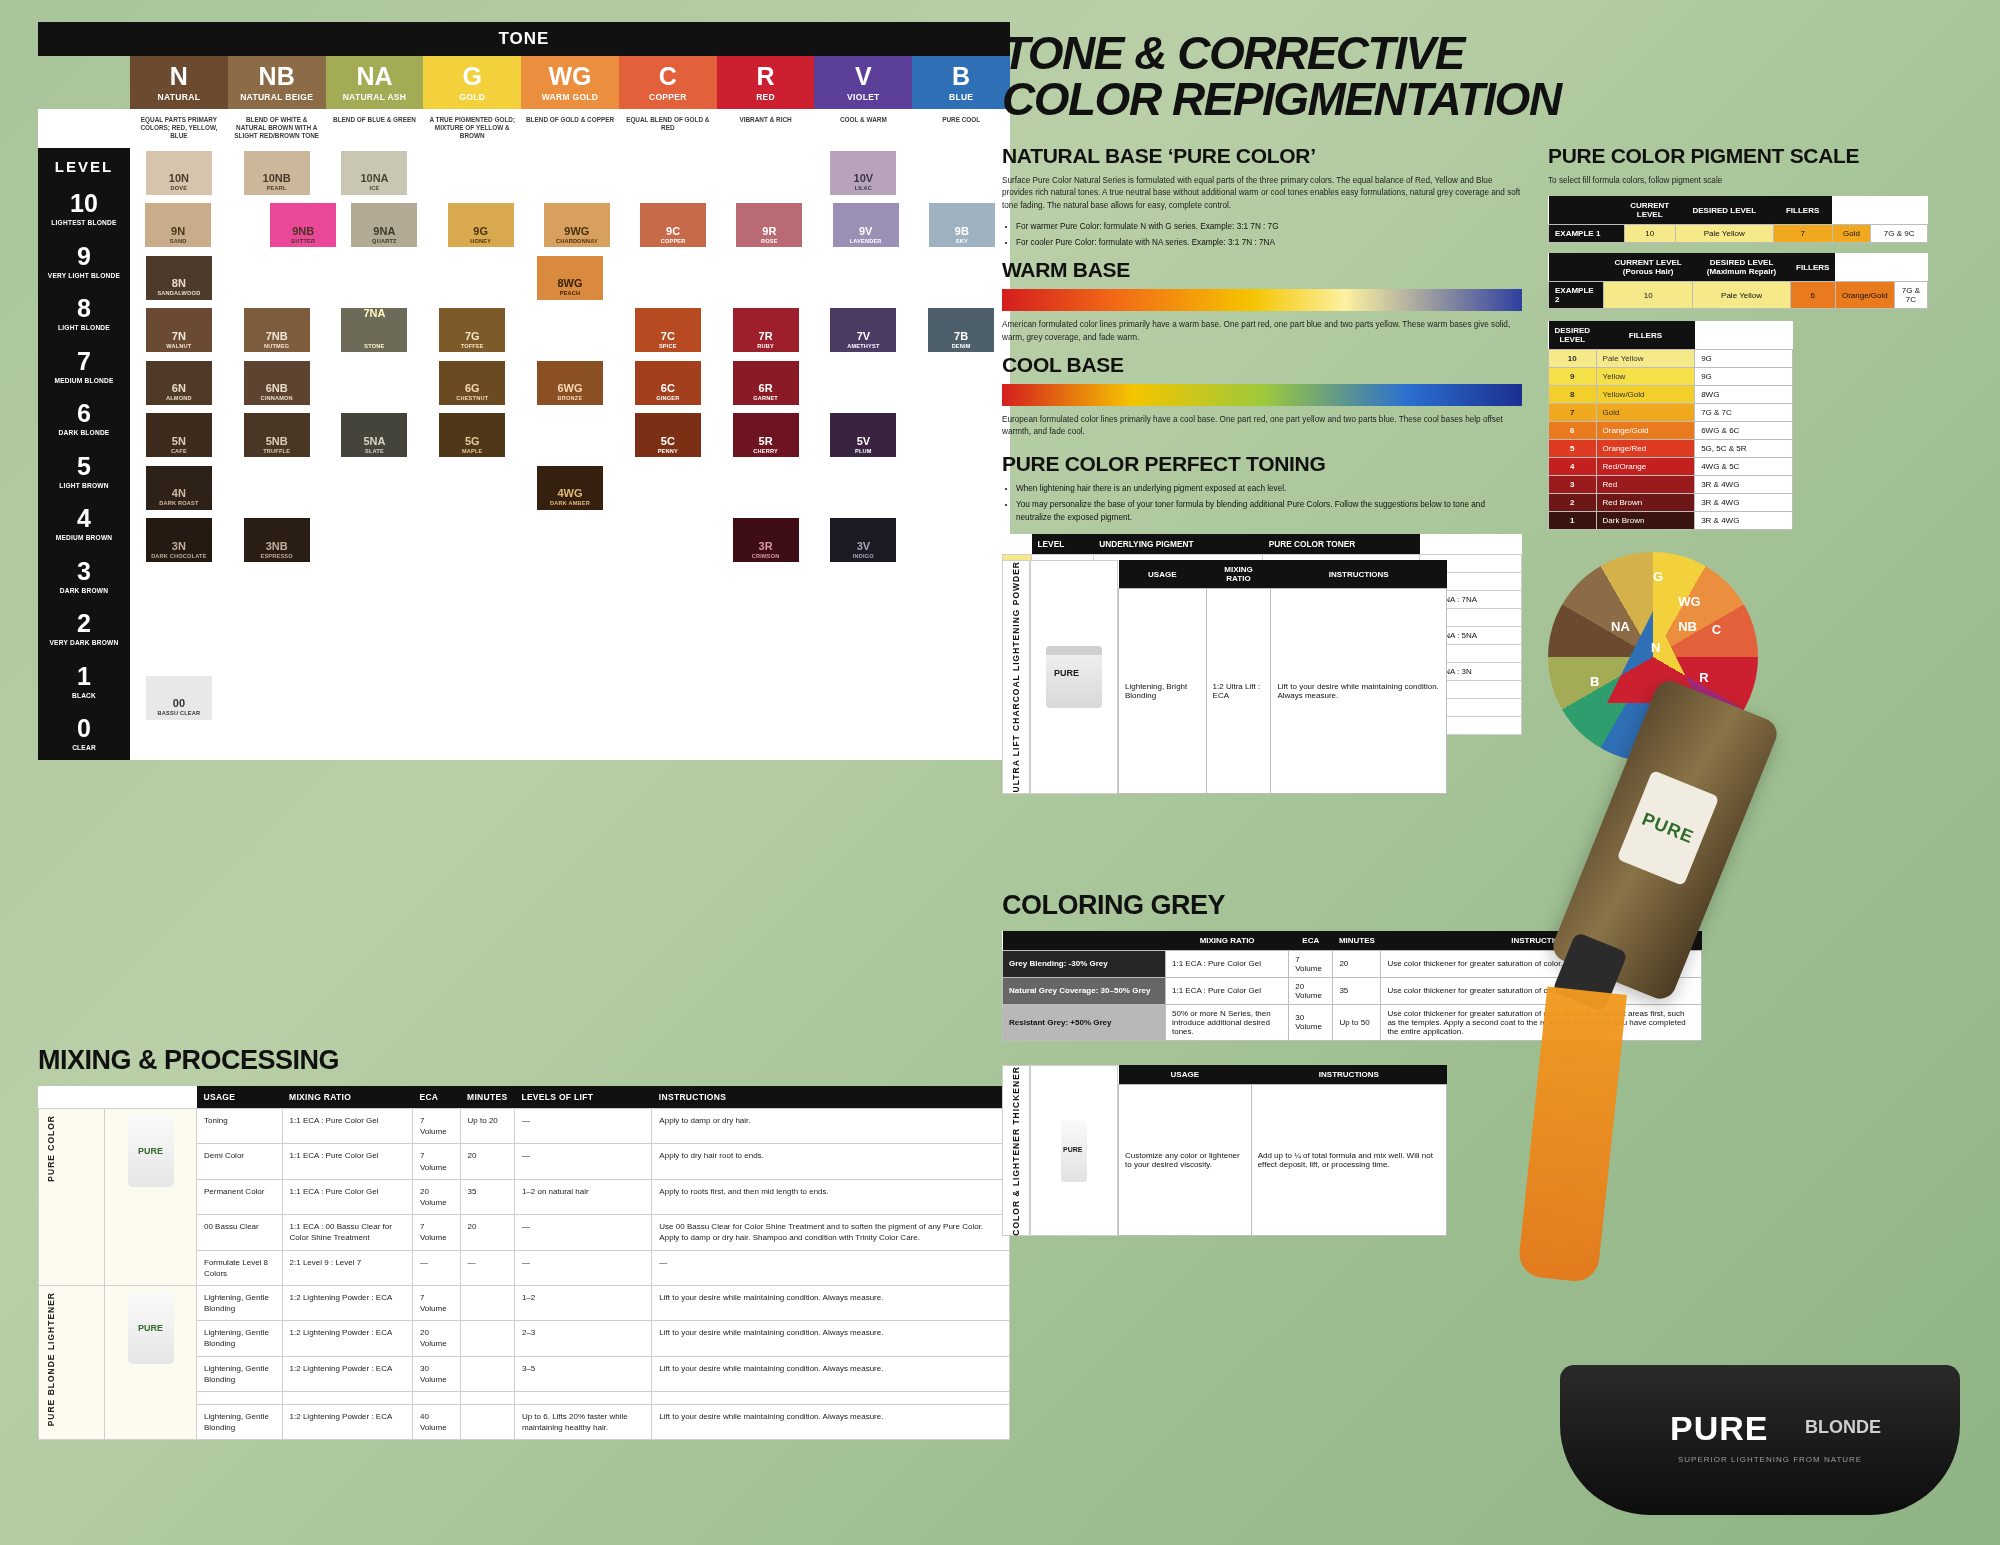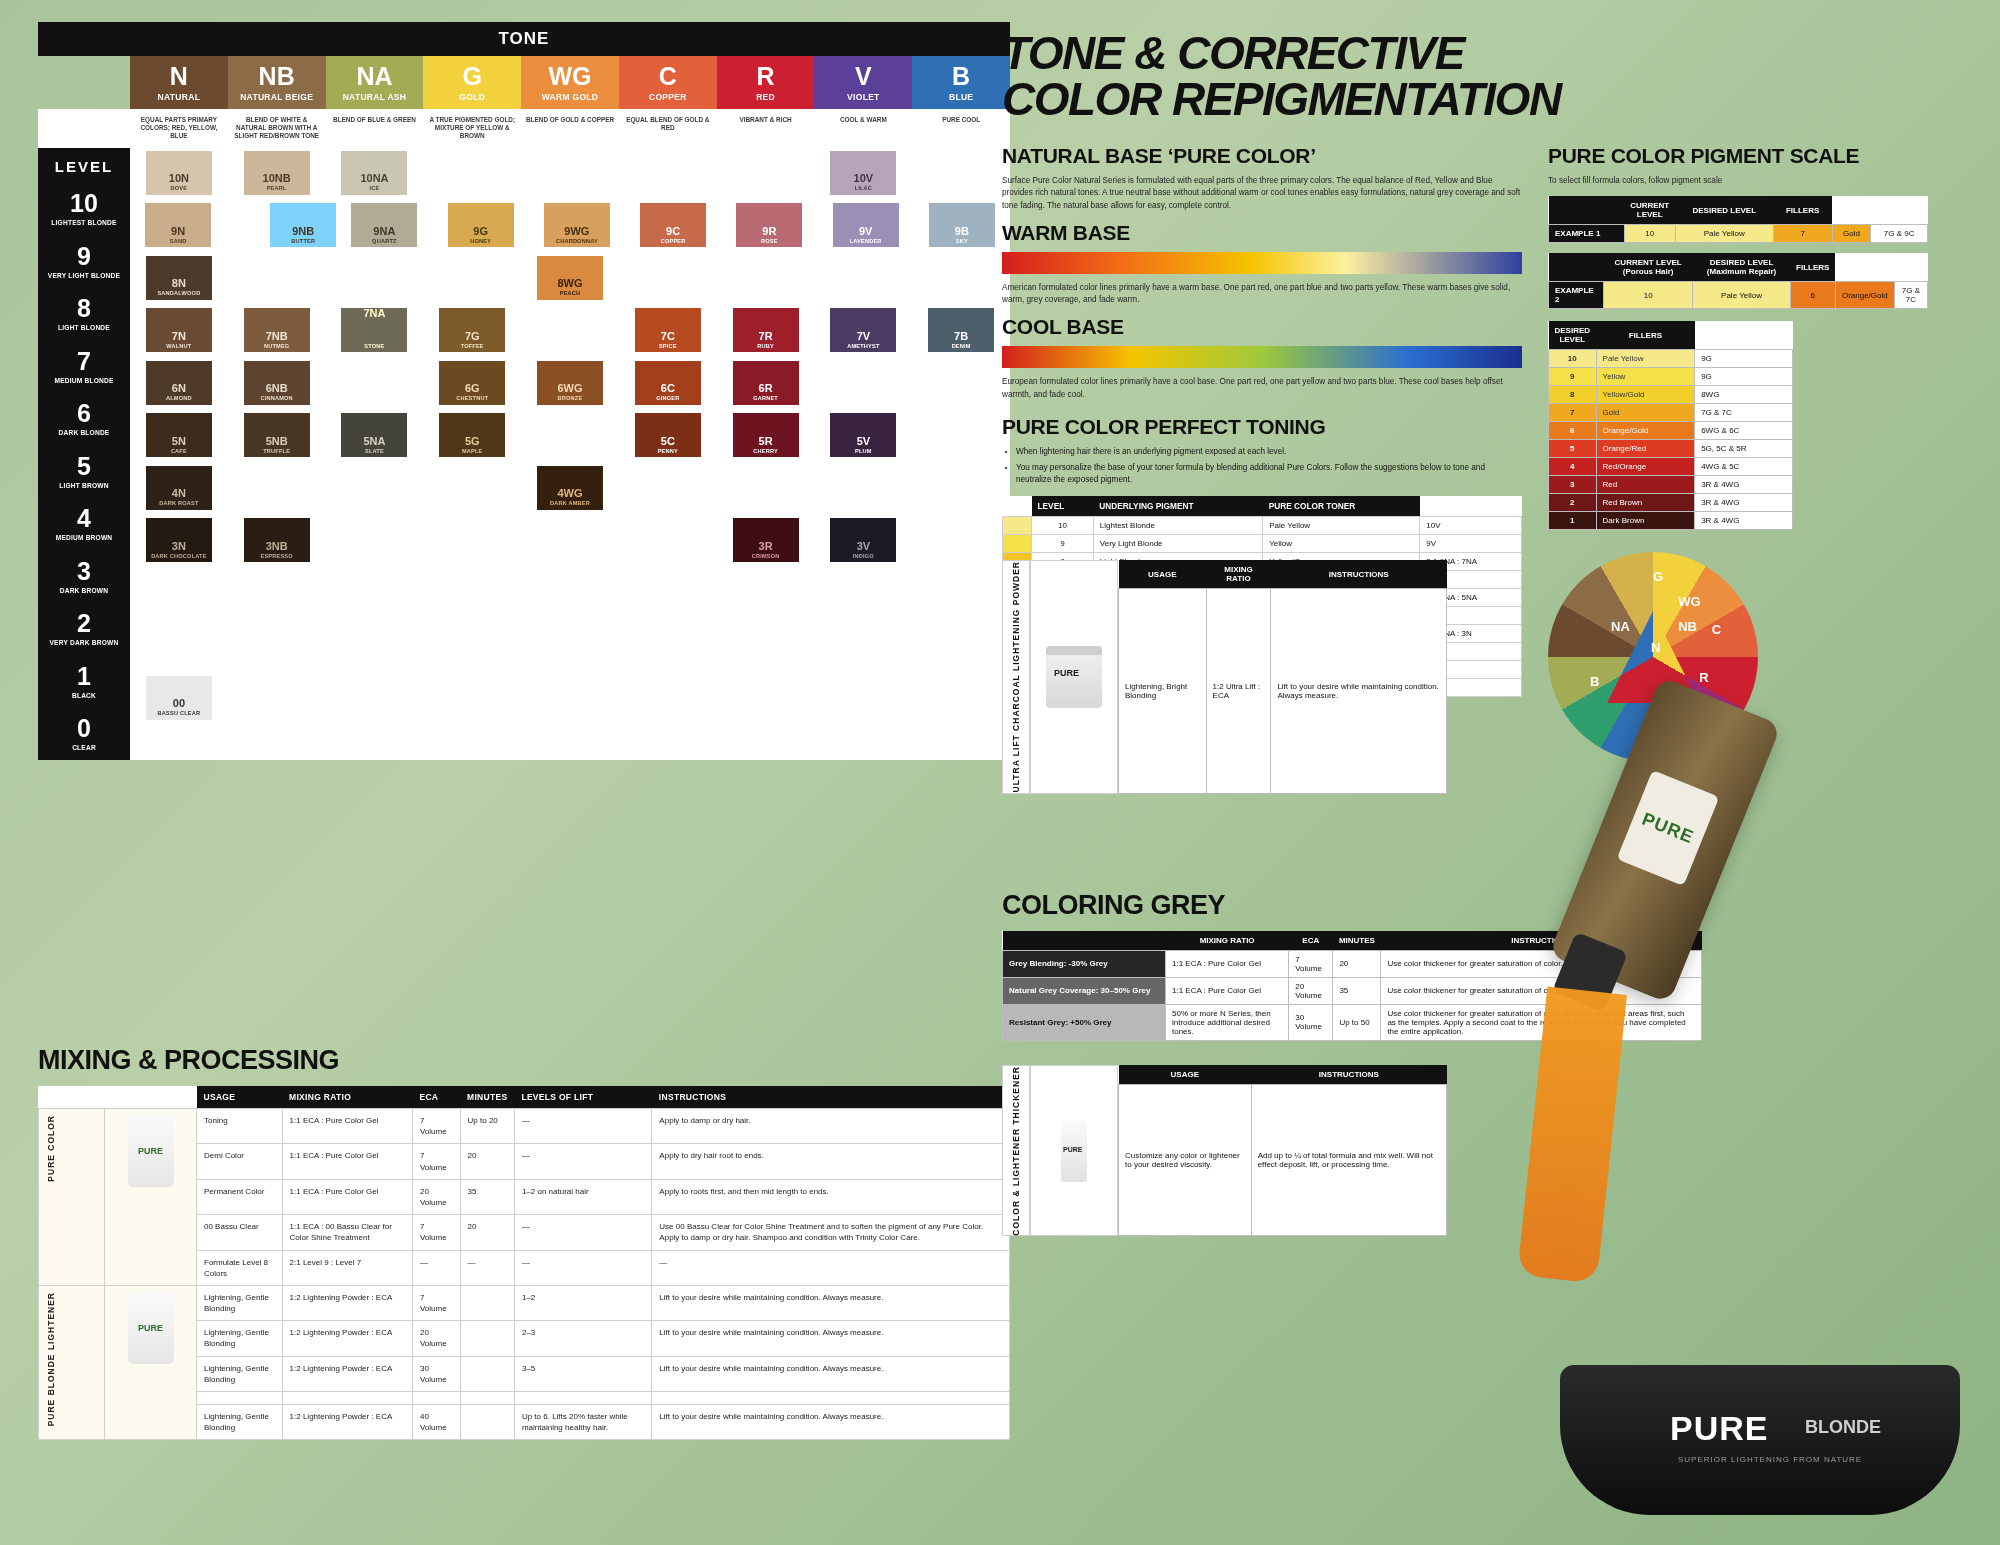--- a/index.html
+++ b/index.html
@@ -206,21 +206,21 @@
           <div class="swatch-slot"></div>
         </div>
         <div class="grid-row">
           <div class="swatch-slot">
             <div class="swatch" style="background: rgb(201, 173, 138); color: rgb(74, 54, 32);">
               <div class="sc">9N</div>
               <div class="sn">SAND</div>
             </div>
           </div>
           <div class="swatch-slot">
-            <div class="swatch" style="background: #7dd3fc; color: rgb(74, 54, 32); margin-left: 44px;">
+            <div class="swatch" style="background: #ec4899; color: rgb(74, 54, 32); margin-left: 44px;">
               <div class="sc">9NB</div>
               <div class="sn">BUTTER</div>
             </div>
           </div>
           <div class="swatch-slot">
             <div class="swatch" style="background: rgb(179, 170, 150); color: rgb(60, 56, 40);">
               <div class="sc">9NA</div>
               <div class="sn">QUARTZ</div>
             </div>
           </div>
@@ -630,20 +630,24 @@
   <h1 class="big">
     <span>TONE &amp; CORRECTIVE</span><br>
     <span>COLOR REPIGMENTATION</span>
   </h1>
 
   <div class="twocol">
 
     <div class="colL">
       <h2 class="sub">NATURAL BASE ‘PURE COLOR’</h2>
       <p class="small">Surface Pure Color Natural Series is formulated with equal parts of the three primary colors. The equal balance of Red, Yellow and Blue provides rich natural tones. A true neutral base without additional warm or cool tones enables easy formulations, natural grey coverage and soft tone fading. The natural base allows for easy, complete control.</p>
+      <ul class="small" id="nb-bullets">
+          <li>For warmer Pure Color: formulate N with G series. Example: 3:1 7N : 7G</li>
+          <li>For cooler Pure Color: formulate with NA series. Example: 3:1 7N : 7NA</li>
+        </ul>
 
       <h2 class="sub">WARM BASE</h2>
       <div class="grad-warm"></div>
       <p class="small">American formulated color lines primarily have a warm base. One part red, one part blue and two parts yellow. These warm bases give solid, warm, grey coverage, and fade warm.</p>
 
       <h2 class="sub">COOL BASE</h2>
       <div class="grad-cool"></div>
       <p class="small">European formulated color lines primarily have a cool base. One part red, one part yellow and two parts blue. These cool bases help offset warmth, and fade cool.</p>
 
       <h2 class="sub" style="margin-top:14px">PURE COLOR PERFECT TONING</h2>

